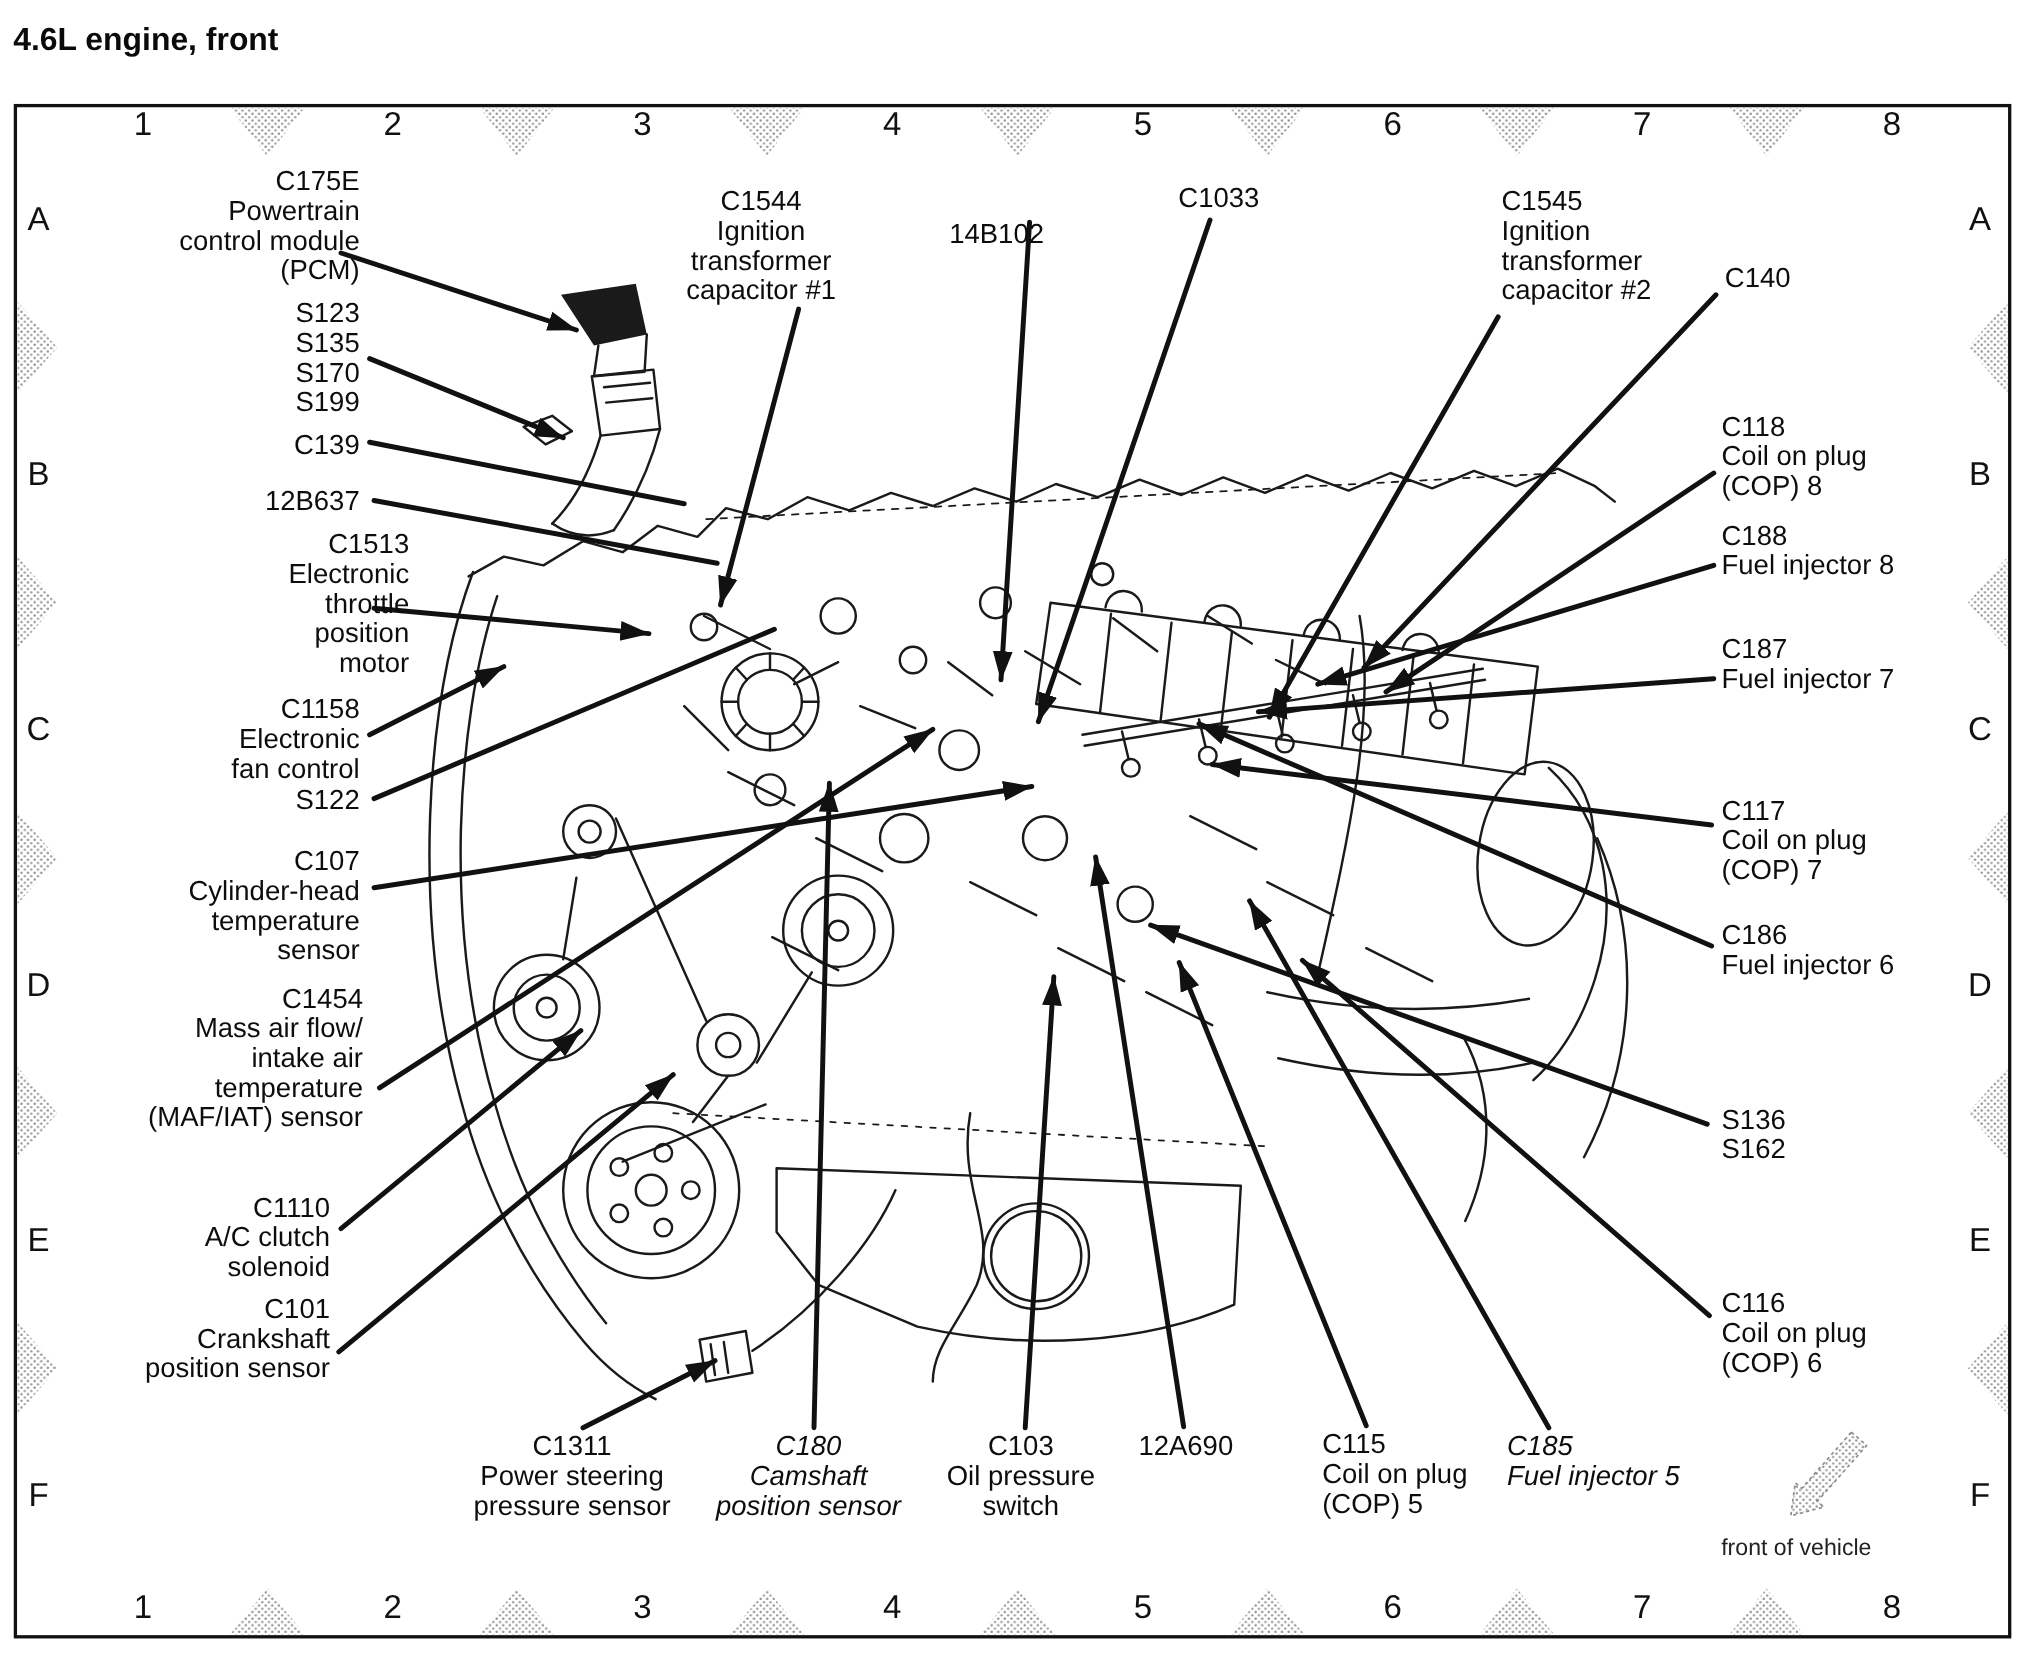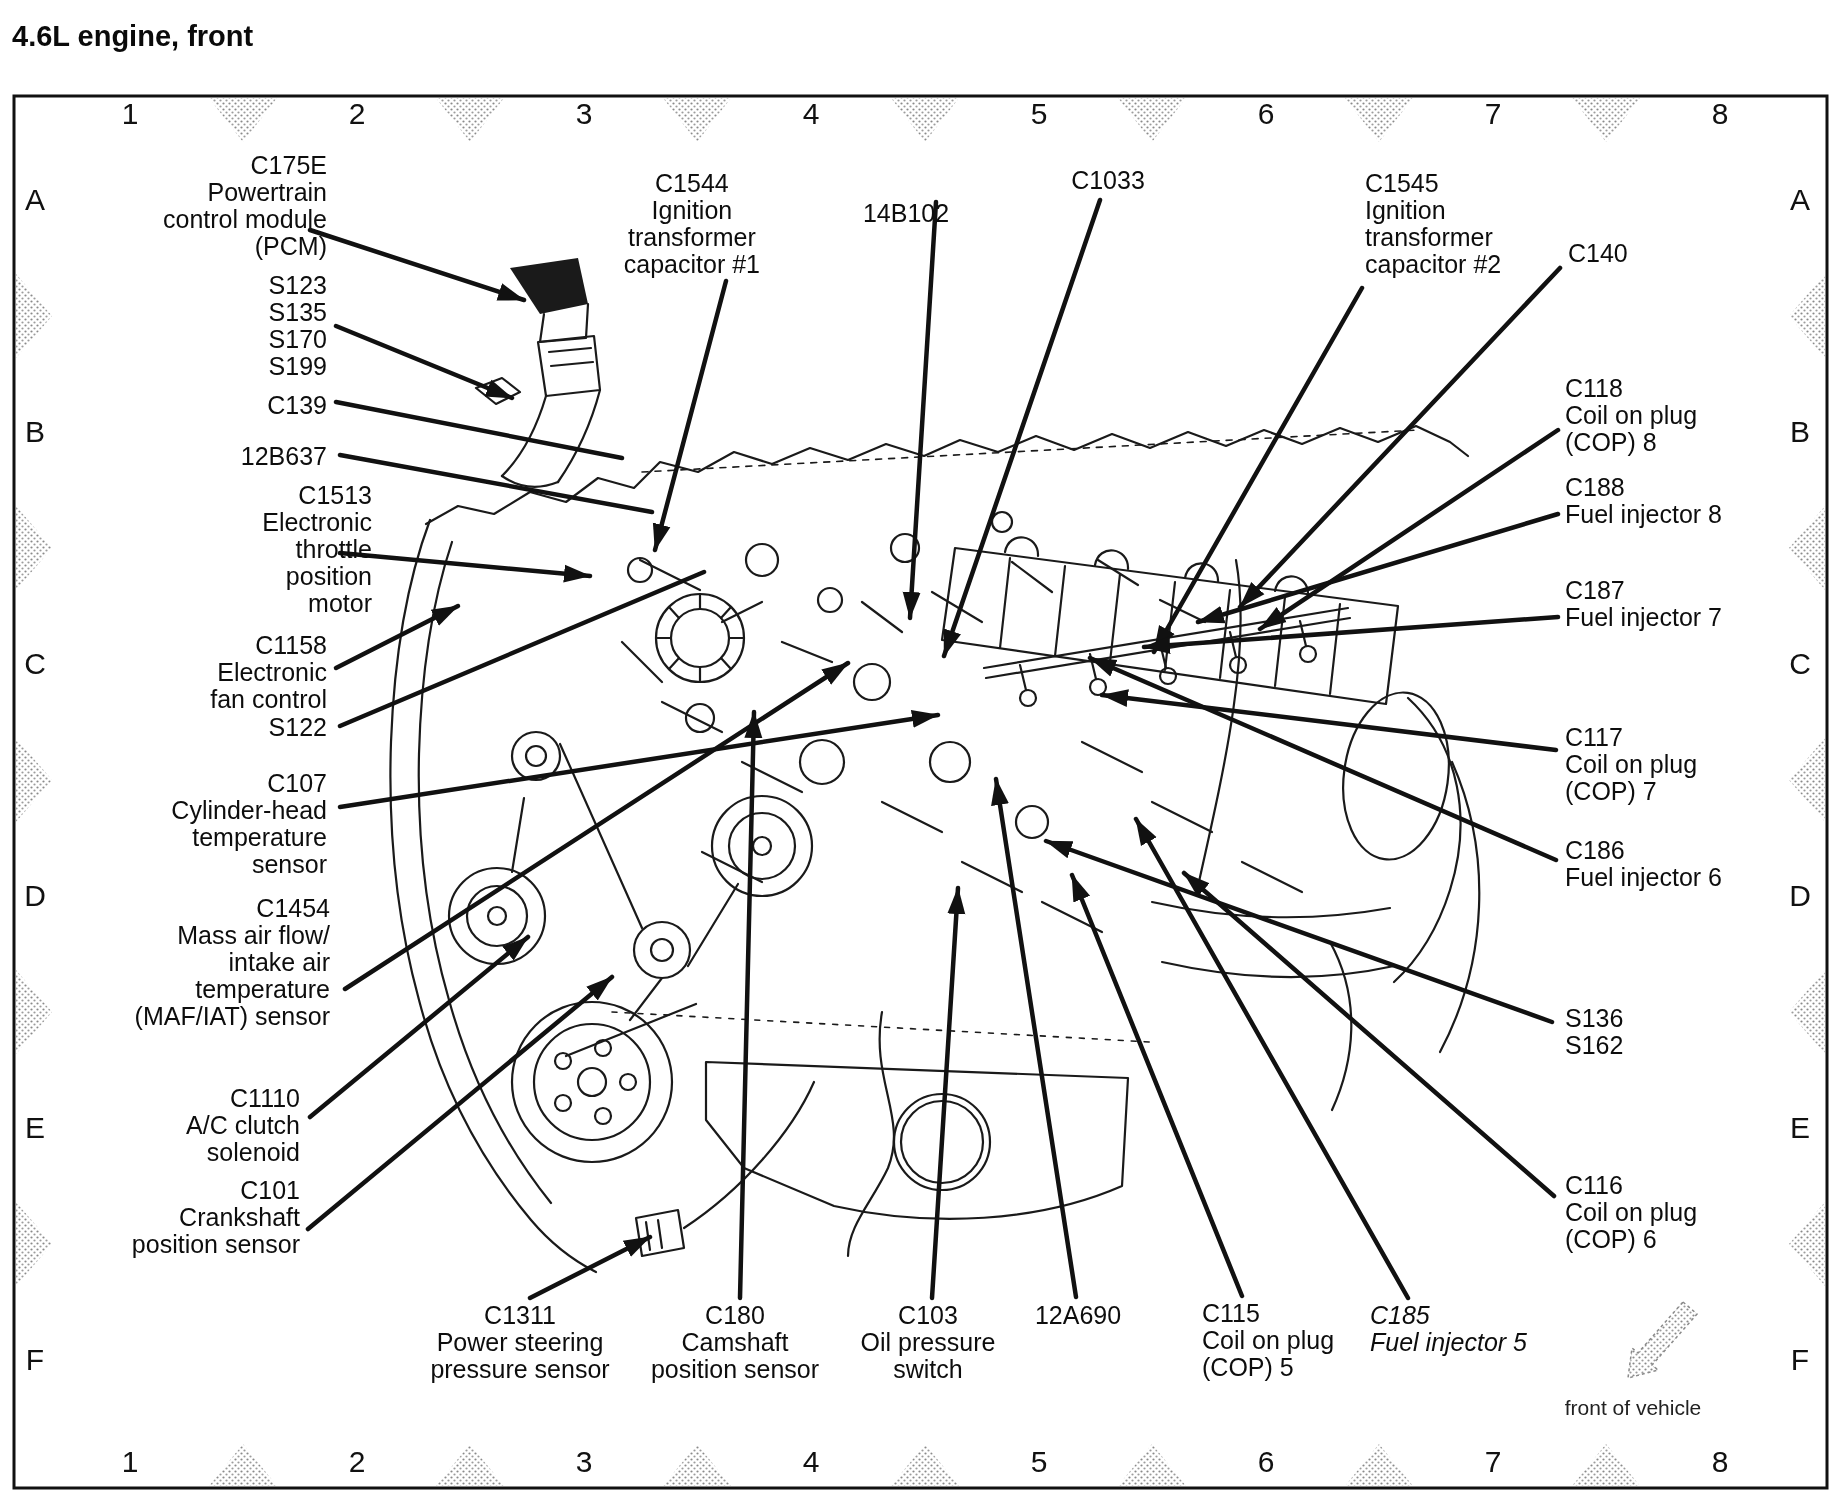--- a/index.html
+++ b/index.html
@@ -318,21 +318,21 @@
       <div class="callout left" style="left: 1565px; top: 1172px;">
         <div>C116</div>
         <div>Coil on plug</div>
         <div>(COP) 6</div>
       </div>
       <div class="callout center" style="left: 520px; transform: translateX(-50%); top: 1302px;">
         <div>C1311</div>
         <div>Power steering</div>
         <div>pressure sensor</div>
       </div>
-      <div class="callout center" style="left: 735px; transform: translateX(-50%); top: 1302px;">
+      <div class="callout center" style="left: 735px; transform: translateX(-50%); top: 1302px; font-style: italic;">
         <div>C180</div>
         <div>Camshaft</div>
         <div>position sensor</div>
       </div>
       <div class="callout center" style="left: 928px; transform: translateX(-50%); top: 1302px;">
         <div>C103</div>
         <div>Oil pressure</div>
         <div>switch</div>
       </div>
       <div class="callout center" style="left: 1078px; transform: translateX(-50%); top: 1302px;">

